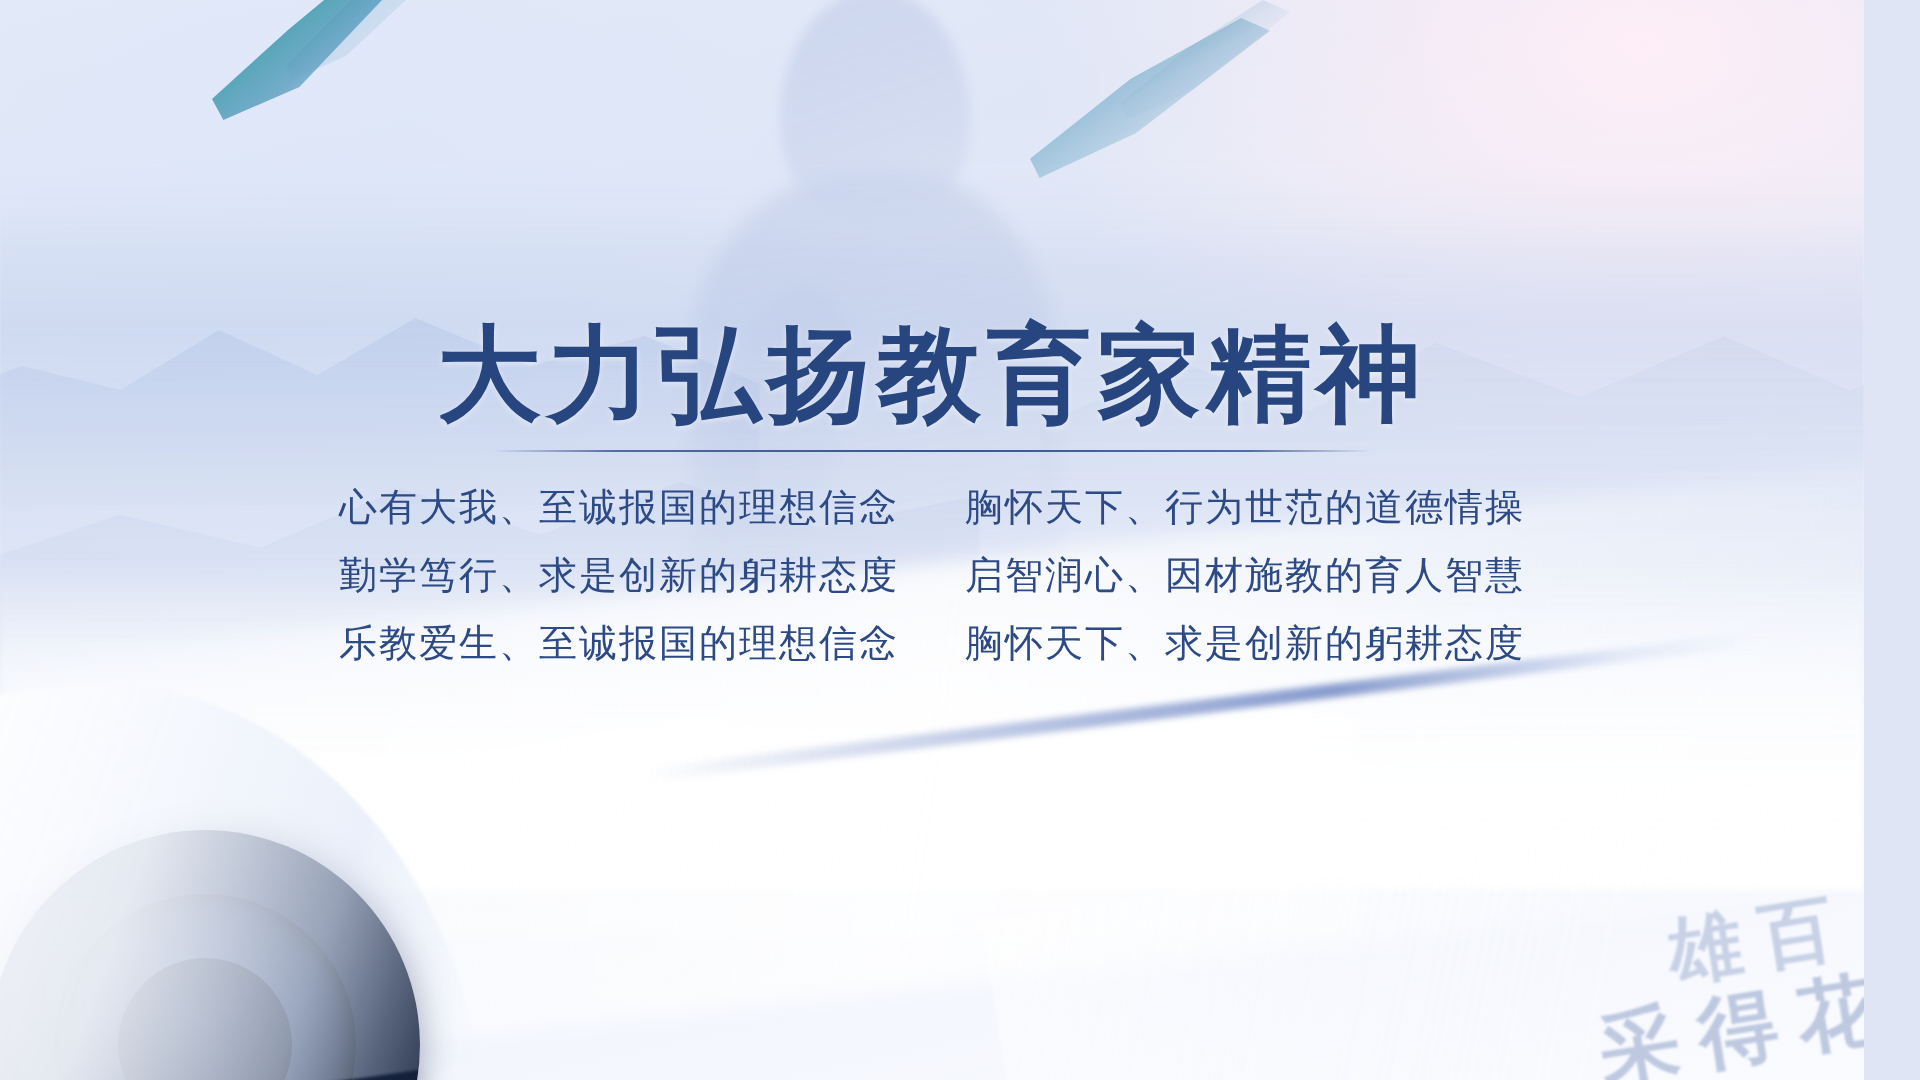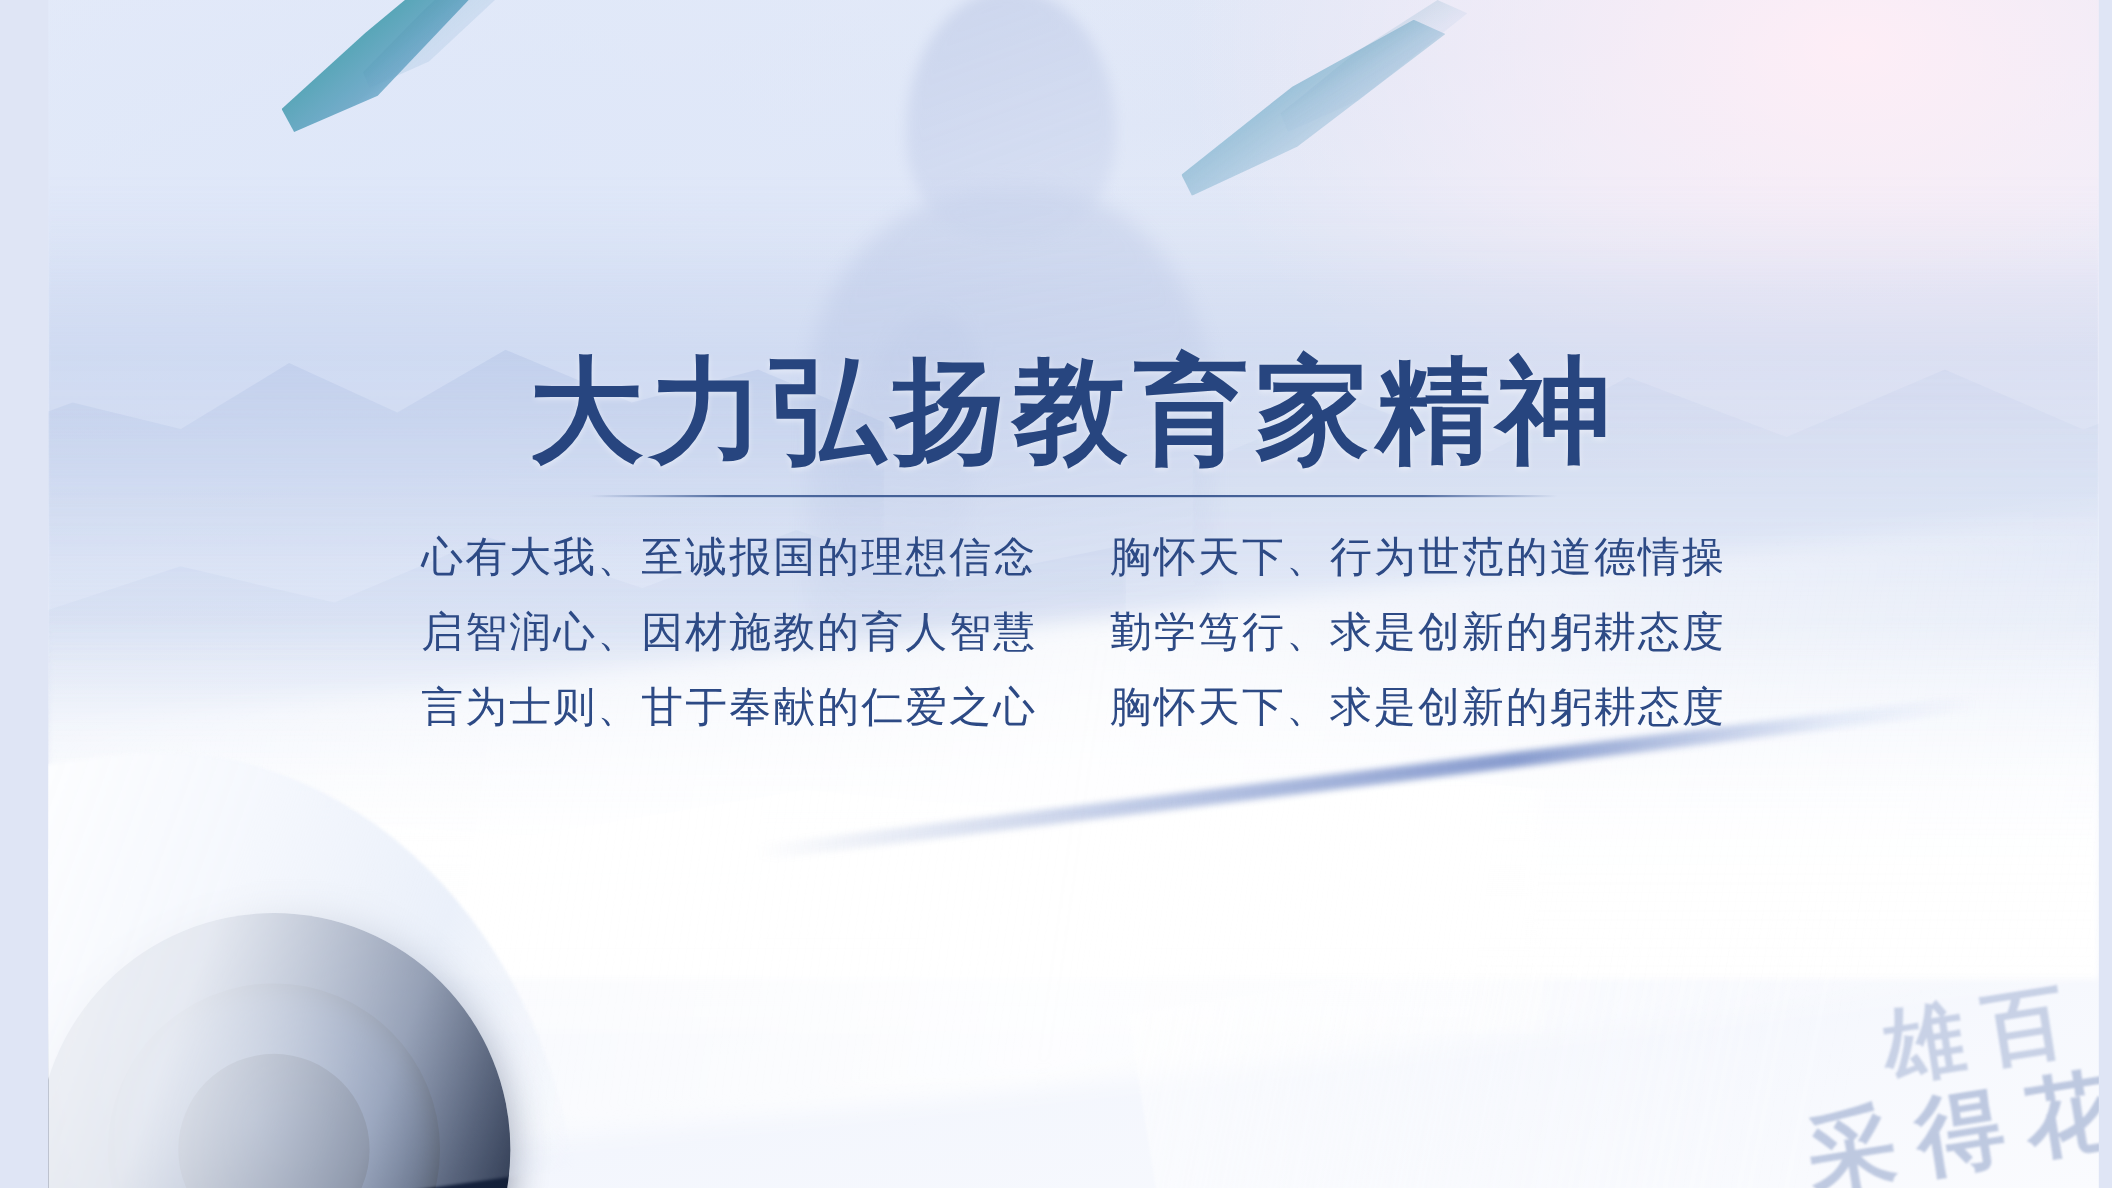--- a/index.html
+++ b/index.html
@@ -11,21 +11,20 @@
 
   #stage {
     position:relative;
     width:1864px;
     height:1080px;
     overflow:hidden;
     background:
       radial-gradient(ellipse 900px 620px at 88% 4%,  rgba(255,238,246,.95) 0%, rgba(255,240,248,.45) 38%, rgba(255,255,255,0) 68%),
       radial-gradient(ellipse 1100px 700px at 18% 18%, rgba(222,231,249,.9) 0%, rgba(226,234,250,.35) 52%, rgba(255,255,255,0) 78%),
       linear-gradient(168deg, #e4eaf8 0%, #dfe6f6 22%, #e9eef9 46%, #eef2fb 62%, #f3f6fd 78%, #fafbfe 100%);
-    margin-left: 44px;
   }
 
   
   .mountains {
     position:absolute; left:0; right:0; top:150px; height:620px;
     background:
       linear-gradient(to bottom, rgba(182,198,232,.00) 0%, rgba(172,190,228,.30) 28%, rgba(186,202,234,.22) 58%, rgba(255,255,255,0) 92%);
     -webkit-mask-image:linear-gradient(to bottom, transparent 0%, #000 18%, #000 70%, transparent 100%);
             mask-image:linear-gradient(to bottom, transparent 0%, #000 18%, #000 70%, transparent 100%);
     filter:blur(1px);
@@ -265,23 +264,23 @@
   <div class="content">
     <div class="title">大力弘扬教育家精神</div>
     <div class="divider"></div>
 
     <div class="slogans">
       <div class="slogan-row">
         <div class="slogan-cell">心有大我、至诚报国的理想信念</div>
         <div class="slogan-cell">胸怀天下、行为世范的道德情操</div>
       </div>
       <div class="slogan-row">
+        <div class="slogan-cell">勤学笃行、求是创新的躬耕态度</div>
         <div class="slogan-cell">启智润心、因材施教的育人智慧</div>
-        <div class="slogan-cell">勤学笃行、求是创新的躬耕态度</div>
       </div>
       <div class="slogan-row">
-        <div class="slogan-cell">言为士则、甘于奉献的仁爱之心</div>
+        <div class="slogan-cell">乐教爱生、至诚报国的理想信念</div>
         <div class="slogan-cell">胸怀天下、求是创新的躬耕态度</div>
       </div>
     </div>
   </div>
 
 </div>
 
 </body></html>

